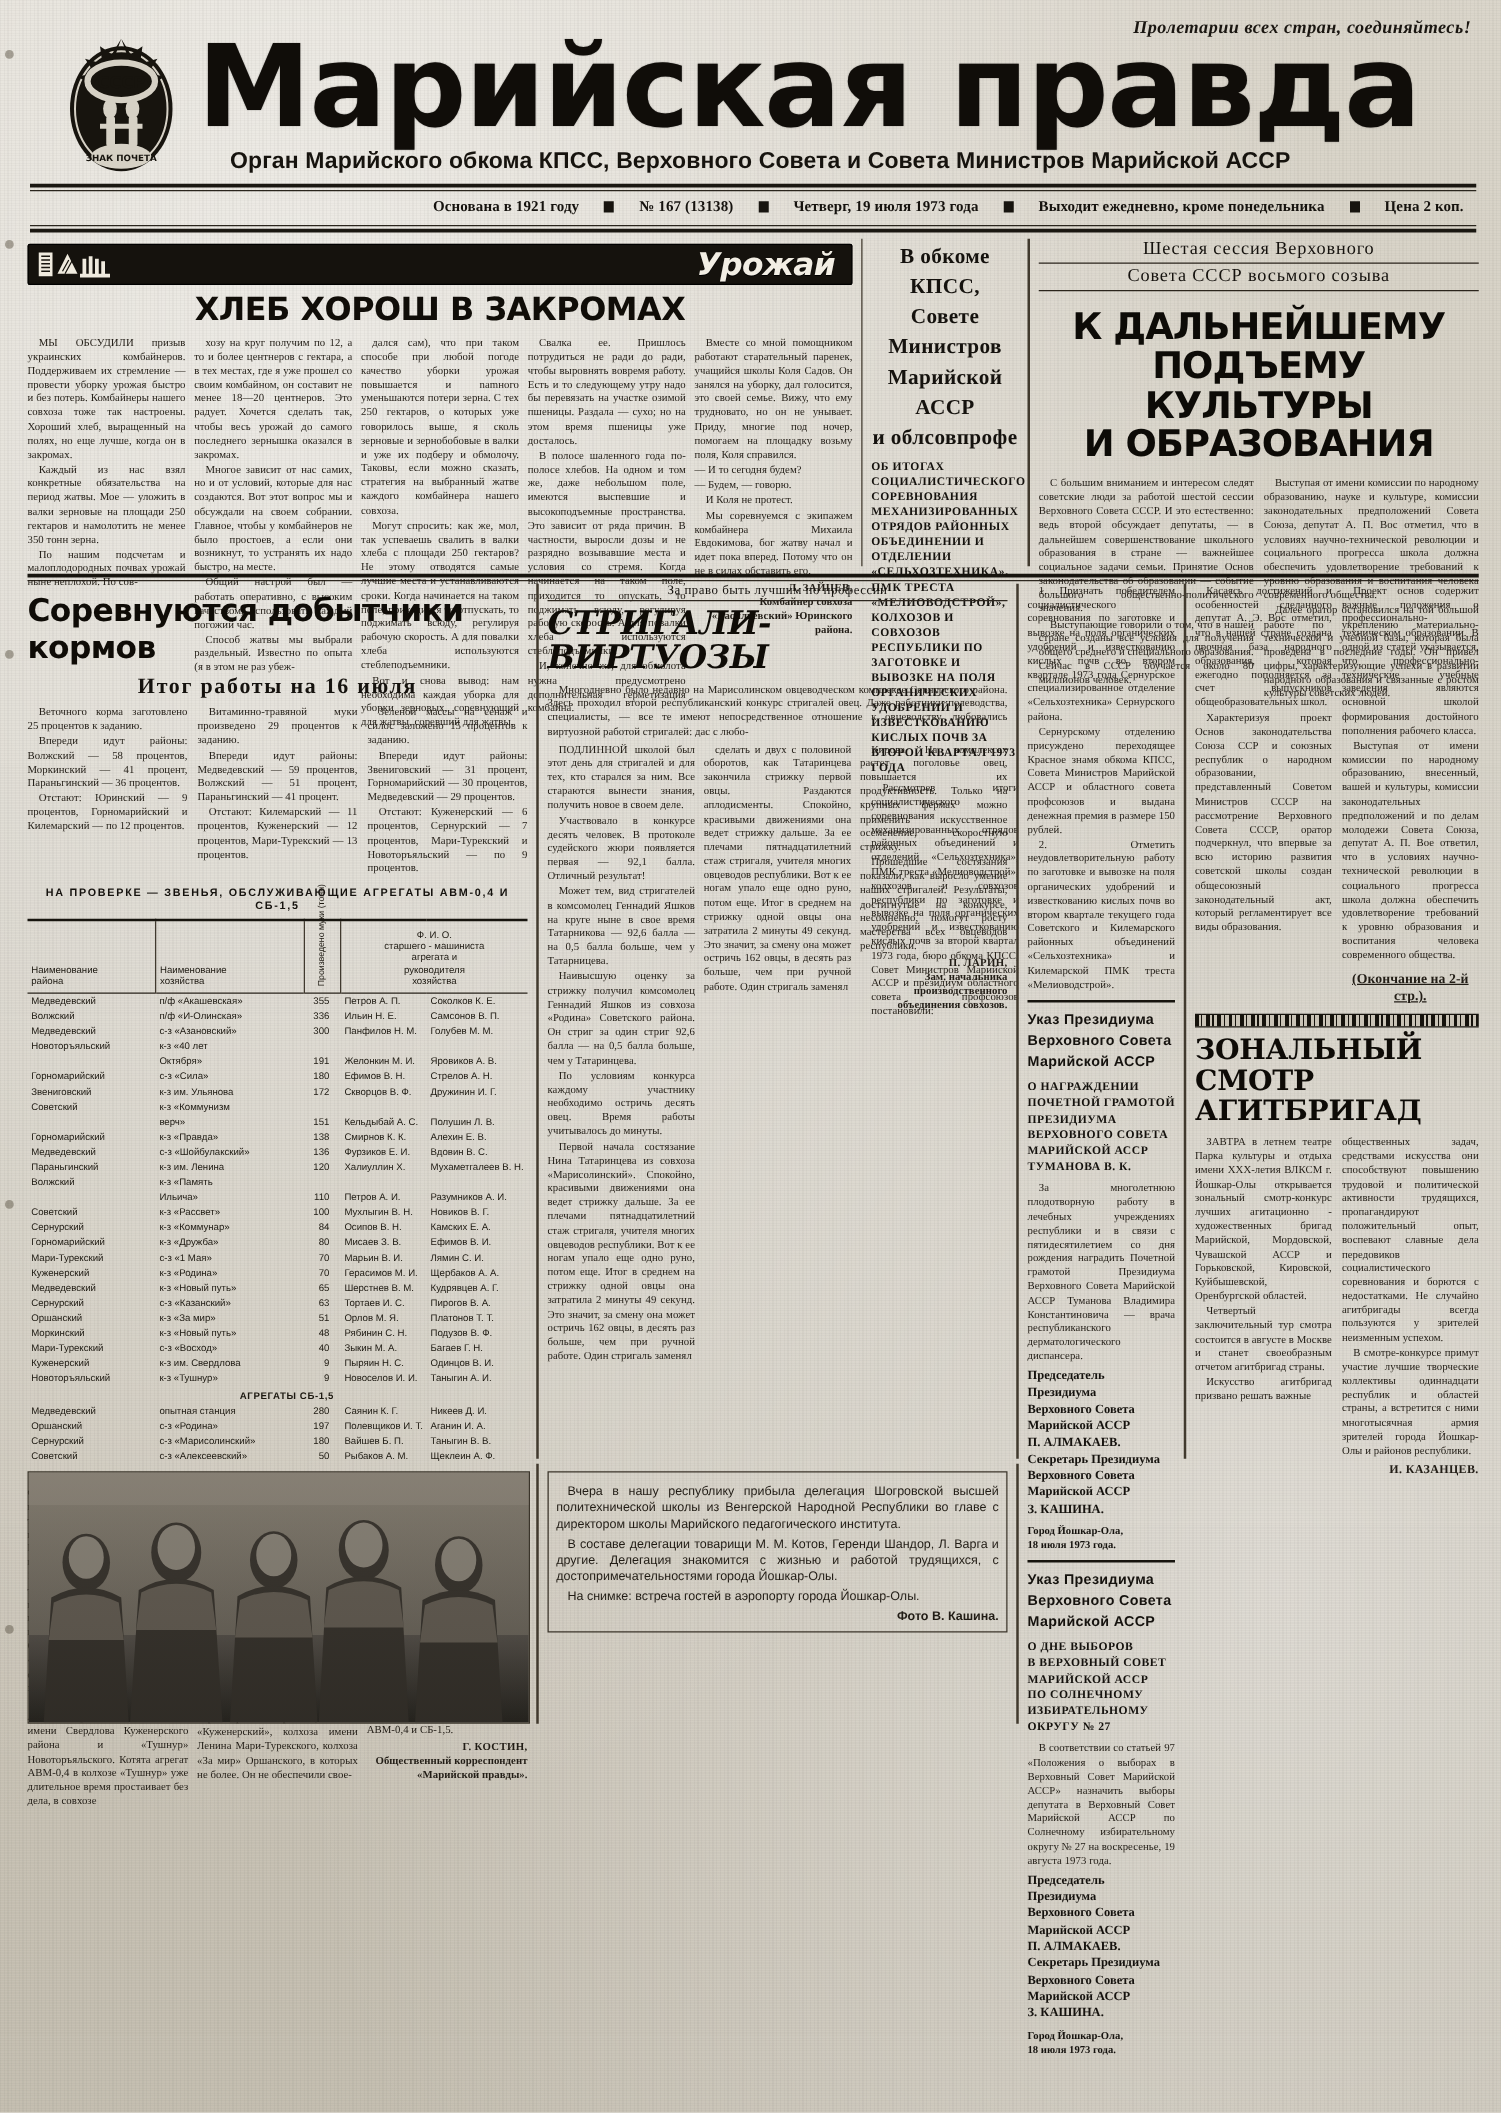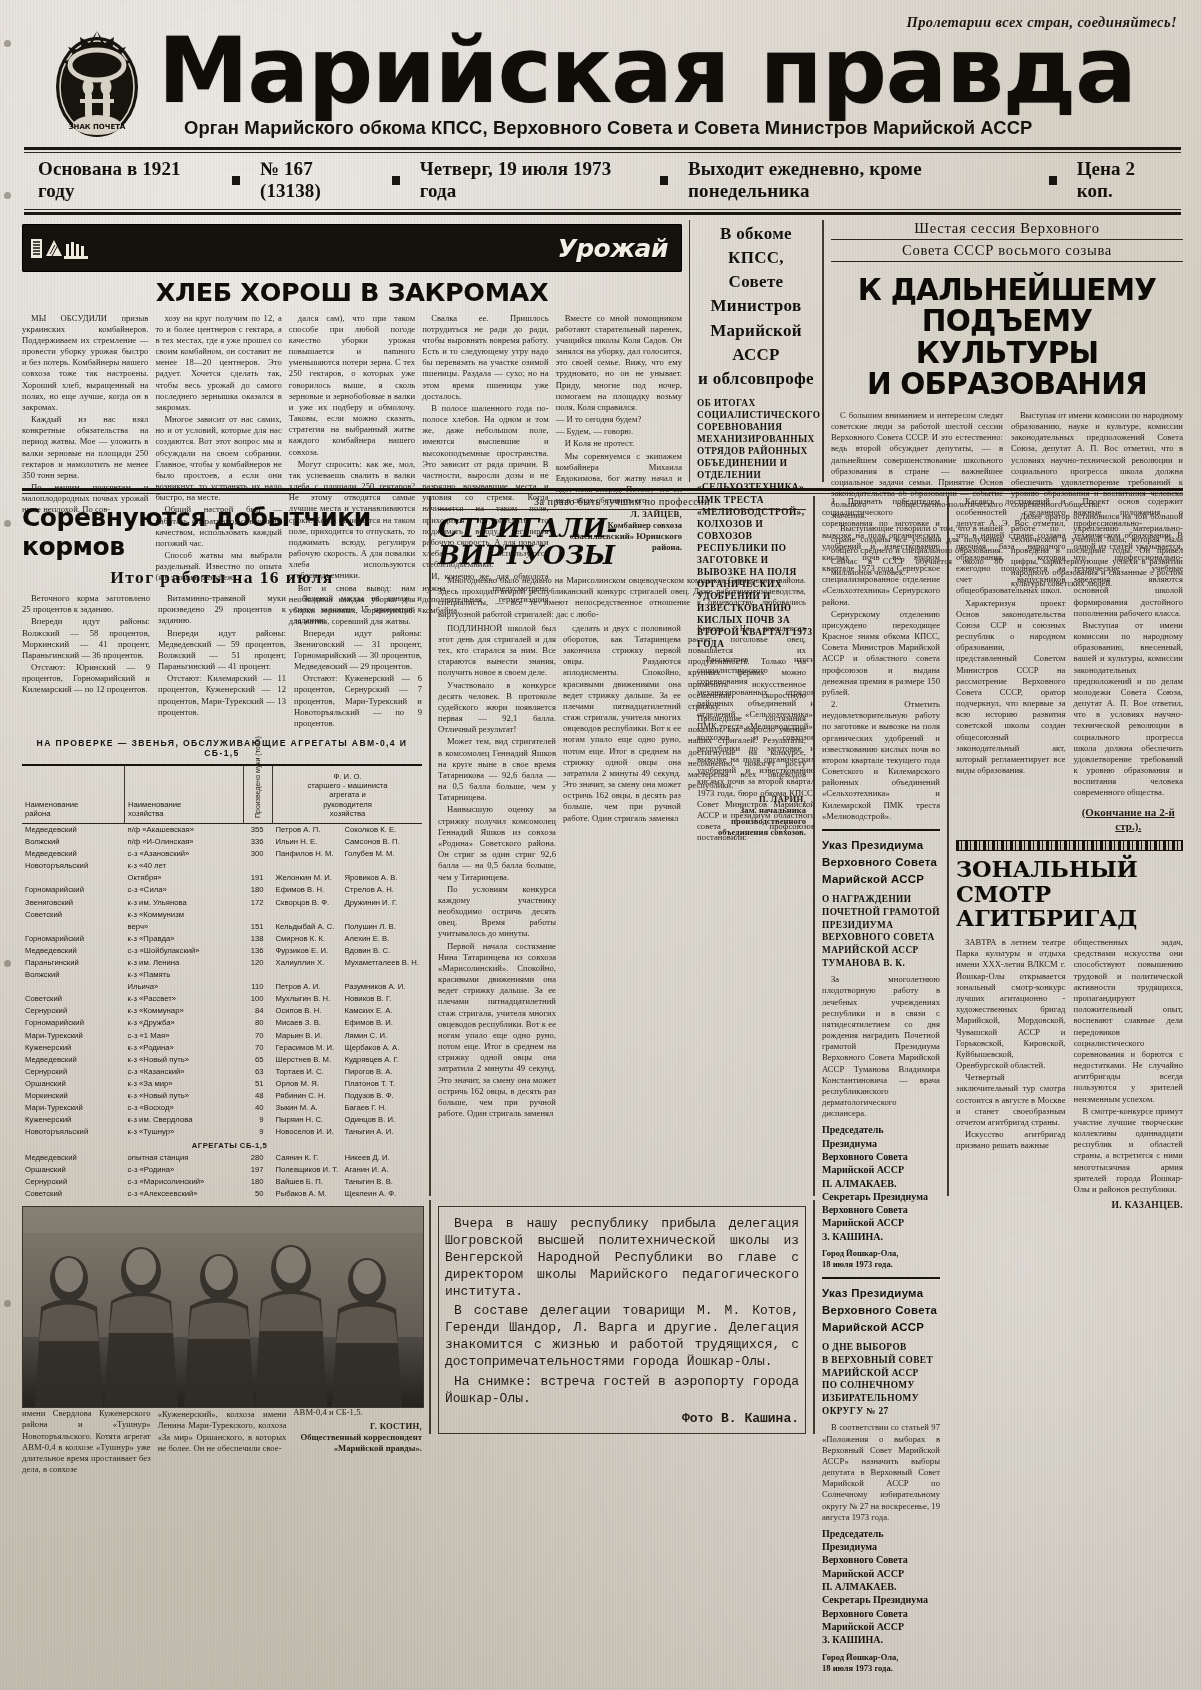--- a/index.html
+++ b/index.html
@@ -50,21 +50,21 @@
     font-size:18.4px;font-weight:600;letter-spacing:.1px;
     margin-top:2px;margin-left:26px;white-space:nowrap;color:#16130e;
   }
 
   .rule-thick{border-top:3px solid #1a1711;margin:6px 2px 2px 2px;}
   .rule-thin{border-top:1.3px solid #2a251d;margin:2px 2px 0 2px;}
 
   .infobar{
     display:flex;align-items:center;justify-content:flex-end;
     font-family:"Liberation Serif", serif;font-weight:bold;
-    font-size:19px;padding:5px 12px 5px 16px;letter-spacing:.1px;gap:20px;
+    font-size:12px;padding:5px 12px 5px 16px;letter-spacing:.1px;gap:20px;
   }
   .sq{width:8px;height:9px;background:#17140f;display:inline-block;}
 
   
   .cols{display:flex;gap:0;margin-top:5px;}
   .vline{width:0;border-left:1.1px solid #413a2e;margin:0 7px;}
   .col{flex:1;min-width:0;}
 
   
   .bt{
@@ -73,21 +73,21 @@
     text-justify:inter-word;hyphens:auto;color:#221d16;
     letter-spacing:.05px;
   }
   .bt p{margin:0 0 1px 0;text-indent:9px;}
   .bt p.ni{text-indent:0;}
   .sig{text-align:right;font-weight:bold;font-size:8.6px;line-height:1.25;margin-top:3px;}
   .sig .nm{letter-spacing:.3px;}
 
   
   .urozhay{
-    background:#15120d;color:#eae5da;height:48px;
+    background:#15120d;color:#eae5da;height:33px;
     display:flex;align-items:center;gap:6px;
     padding:0 8px;margin:4px 0 0 0;border-radius:2px;
     box-shadow:inset 0 0 0 1px #000;
   }
   .ur-ico{width:62px;height:25px;flex:0 0 auto;}
   .ur-word{
     font-family:"DejaVu Sans", sans-serif;font-weight:bold;
     font-size:25px;font-style:italic;letter-spacing:-.5px;
     color:#f2eee4;flex:1;text-align:right;padding-right:6px;
     text-shadow:0 1px 0 #000;
@@ -206,21 +206,21 @@
   .cont-note{font-family:"Liberation Serif", serif;font-weight:bold;font-size:11px;text-align:center;margin-top:6px;text-decoration:underline;}
 
   
   .photo{
     position:relative;width:100%;height:200px;overflow:hidden;
     border:1px solid #3a342a;margin-top:6px;
     background:linear-gradient(160deg,#6f6a5e,#4a463c 55%,#2f2c25);
   }
   .photo svg{position:absolute;inset:0;width:100%;height:100%;}
   .cap{
-    font-family:Liberation Mono, monospace;font-size:13px;line-height:1.3;
+    font-family:Liberation Sans, sans-serif;font-size:10px;line-height:1.3;
     text-align:justify;margin-top:4px;color:#211c15;
   }
   .cap .cn{font-weight:bold;}
   .framebox{border:1.4px solid #3b352a;padding:5px 6px;margin-top:6px;}
   .final-sig{font-family:"Liberation Serif", serif;font-weight:bold;font-size:9.6px;text-align:right;margin-top:4px;letter-spacing:.3px;}
   .hole{position:absolute;left:4px;width:7px;height:7px;border-radius:50%;background:#6d6657;opacity:.55;}
 </style>
 </head>
 <body>
 

